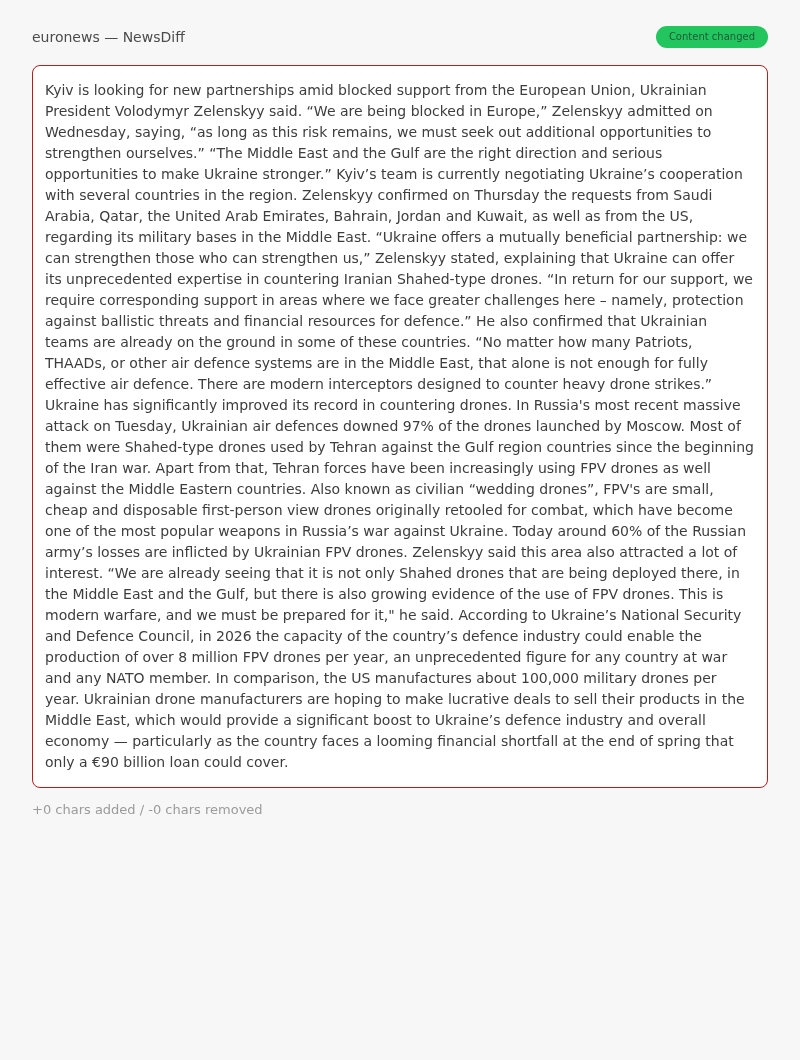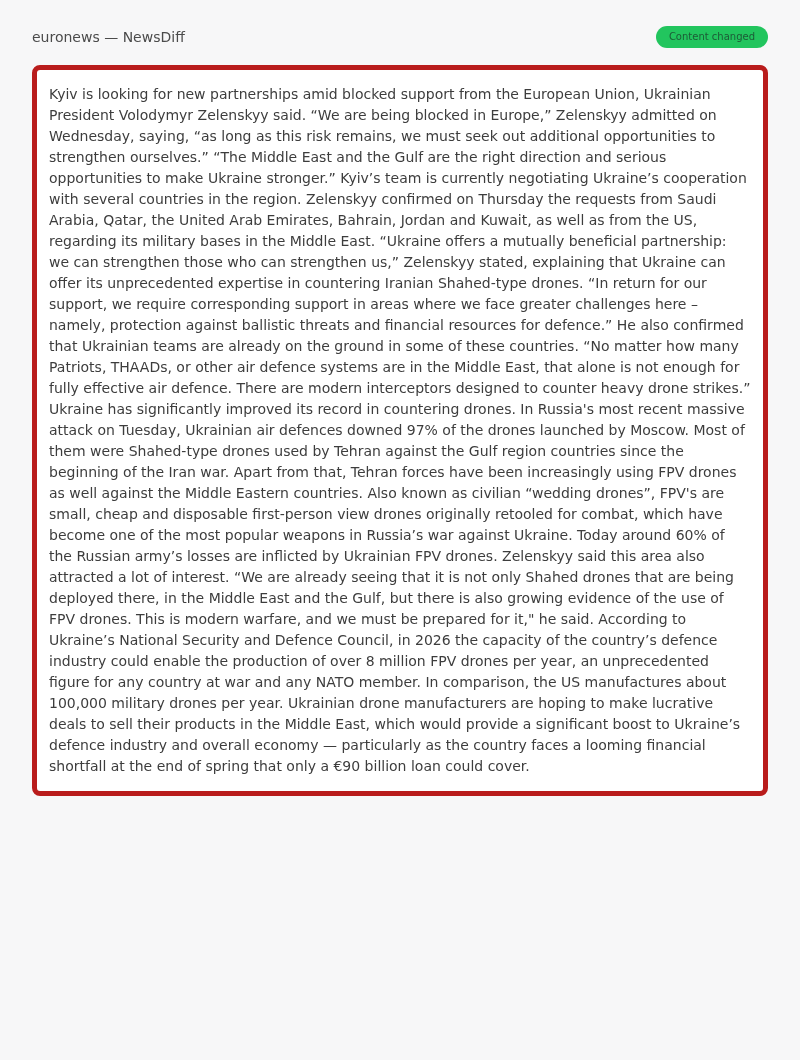--- a/index.html
+++ b/index.html
@@ -37,21 +37,21 @@
   .article-title {
     margin: 15px 0 0 0;
     font-size: 19px;
     font-weight: normal;
     color: #141414;
     letter-spacing: -0.1px;
   }
   .article-box {
     margin-top: 17px;
     background: #ffffff;
-    border: 5px solid #b91c1c;
+    border: 1px solid #b91c1c;
     border-radius: 8px;
     padding: 14px 12px;
   }
   .article-body {
     margin: 0;
     font-size: 14px;
     line-height: 21px;
     color: #3d3d3d;
   }
   .diff-summary {
@@ -67,13 +67,14 @@
   <div class="header-row">
     <div class="source-label">euronews — NewsDiff</div>
     <div class="status-badge">Content changed</div>
   </div>
 
 
   <div class="article-box">
     <p class="article-body">Kyiv is looking for new partnerships amid blocked support from the European Union, Ukrainian President Volodymyr Zelenskyy said. “We are being blocked in Europe,” Zelenskyy admitted on Wednesday, saying, “as long as this risk remains, we must seek out additional opportunities to strengthen ourselves.” “The Middle East and the Gulf are the right direction and serious opportunities to make Ukraine stronger.” Kyiv’s team is currently negotiating Ukraine’s cooperation with several countries in the region. Zelenskyy confirmed on Thursday the requests from Saudi Arabia, Qatar, the United Arab Emirates, Bahrain, Jordan and Kuwait, as well as from the US, regarding its military bases in the Middle East. “Ukraine offers a mutually beneficial partnership: we can strengthen those who can strengthen us,” Zelenskyy stated, explaining that Ukraine can offer its unprecedented expertise in countering Iranian Shahed-type drones. “In return for our support, we require corresponding support in areas where we face greater challenges here – namely, protection against ballistic threats and financial resources for defence.” He also confirmed that Ukrainian teams are already on the ground in some of these countries. “No matter how many Patriots, THAADs, or other air defence systems are in the Middle East, that alone is not enough for fully effective air defence. There are modern interceptors designed to counter heavy drone strikes.” Ukraine has significantly improved its record in countering drones. In Russia's most recent massive attack on Tuesday, Ukrainian air defences downed 97% of the drones launched by Moscow. Most of them were Shahed-type drones used by Tehran against the Gulf region countries since the beginning of the Iran war. Apart from that, Tehran forces have been increasingly using FPV drones as well against the Middle Eastern countries. Also known as civilian “wedding drones”, FPV's are small, cheap and disposable first-person view drones originally retooled for combat, which have become one of the most popular weapons in Russia’s war against Ukraine. Today around 60% of the Russian army’s losses are inflicted by Ukrainian FPV drones. Zelenskyy said this area also attracted a lot of interest. “We are already seeing that it is not only Shahed drones that are being deployed there, in the Middle East and the Gulf, but there is also growing evidence of the use of FPV drones. This is modern warfare, and we must be prepared for it," he said. According to Ukraine’s National Security and Defence Council, in 2026 the capacity of the country’s defence industry could enable the production of over 8 million FPV drones per year, an unprecedented figure for any country at war and any NATO member. In comparison, the US manufactures about 100,000 military drones per year. Ukrainian drone manufacturers are hoping to make lucrative deals to sell their products in the Middle East, which would provide a significant boost to Ukraine’s defence industry and overall economy — particularly as the country faces a looming financial shortfall at the end of spring that only a €90 billion loan could cover.</p>
   </div>
 
+  <div class="diff-summary">+0 chars added / -0 chars removed</div>
 </div>
 
 </body></html>

